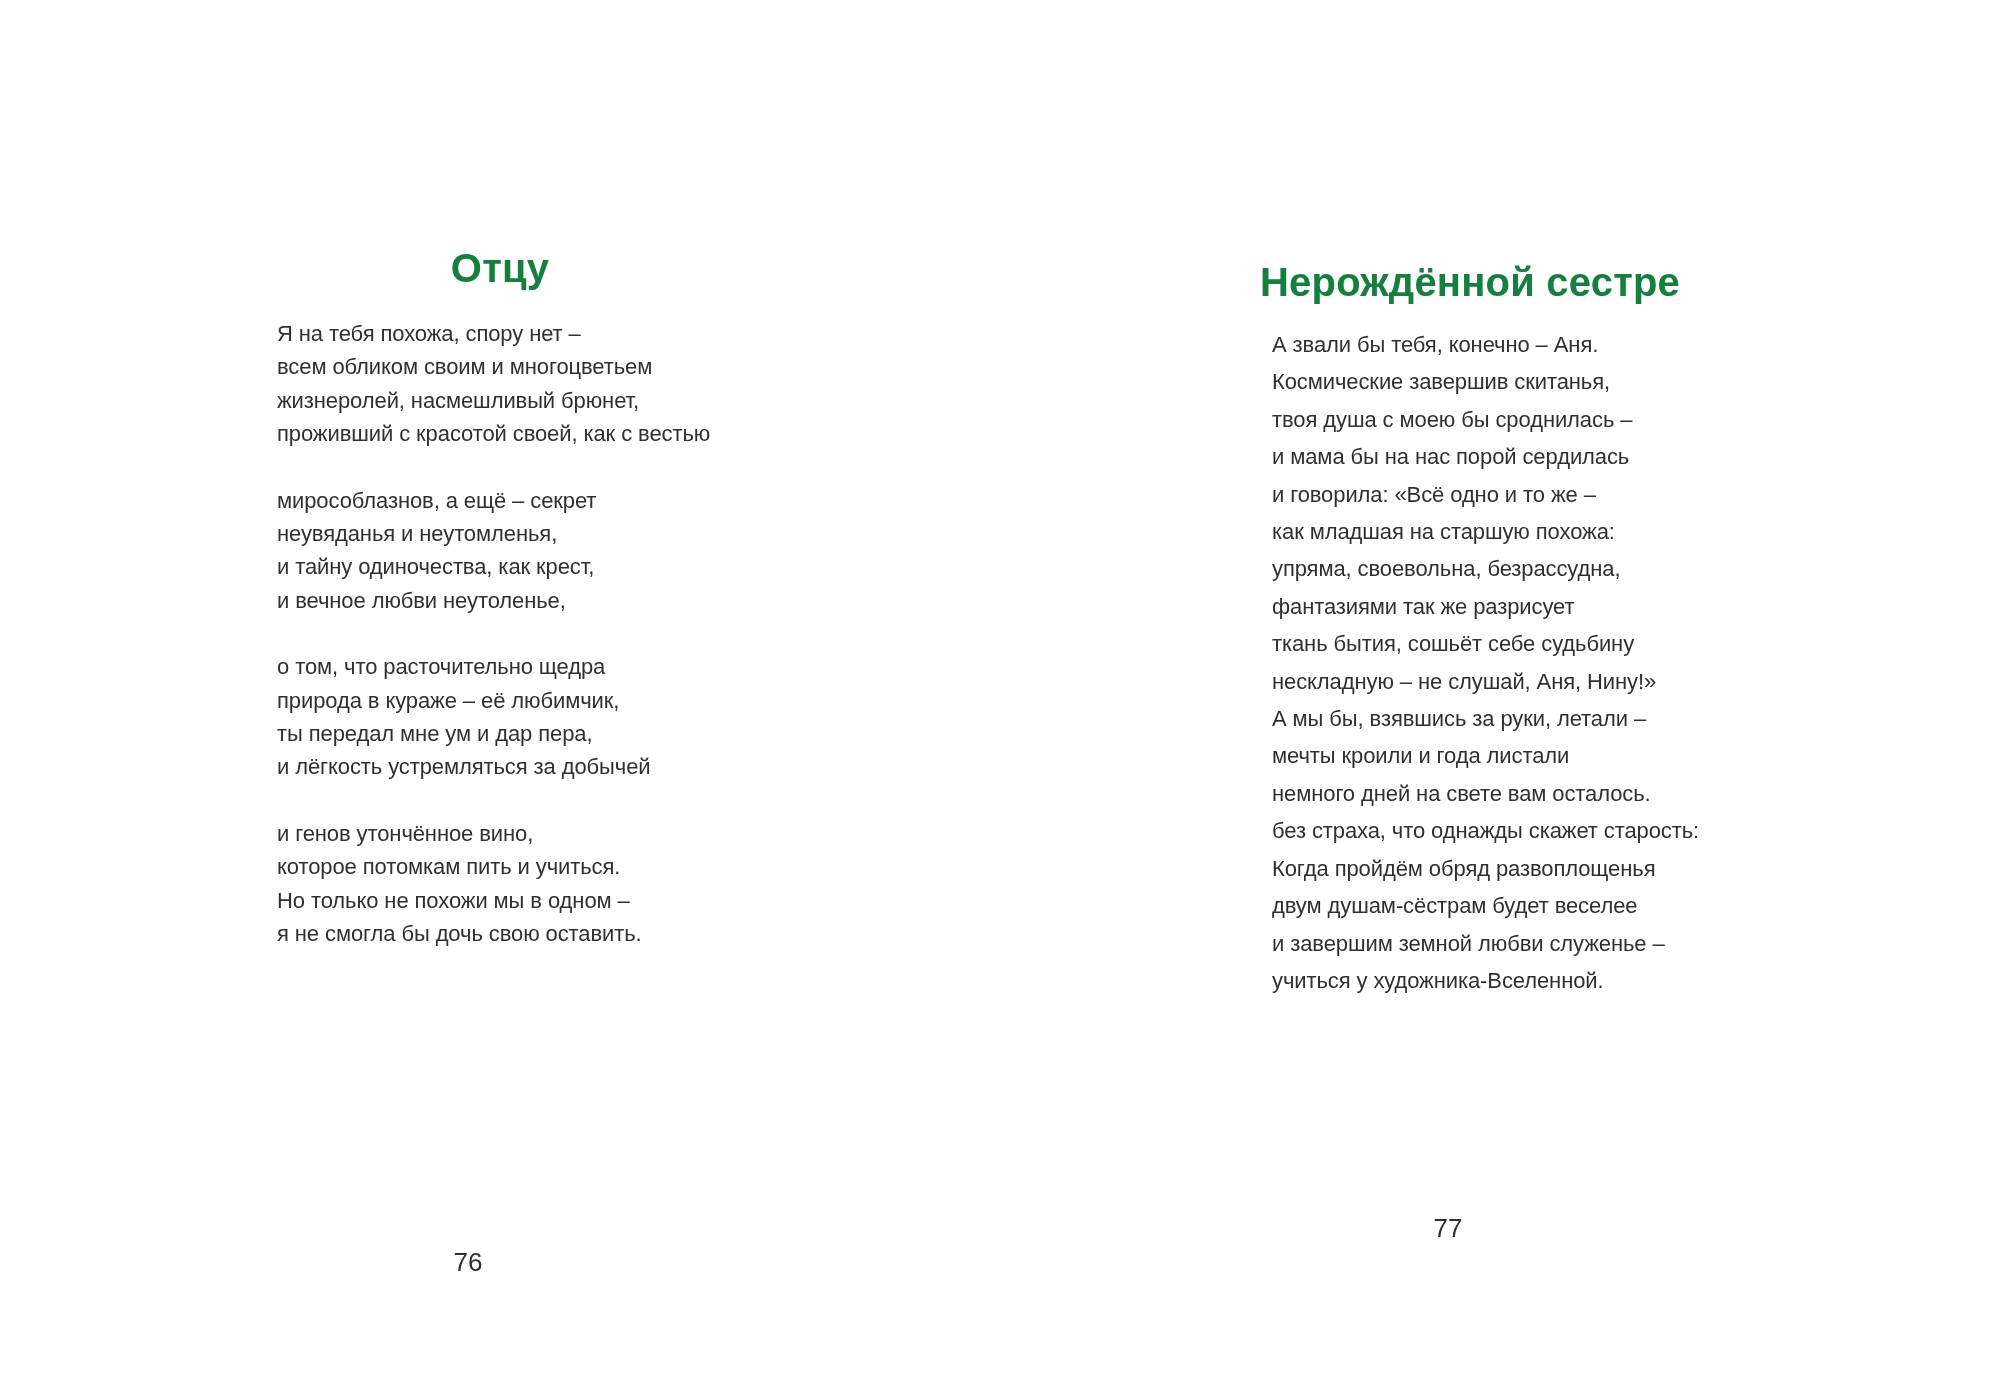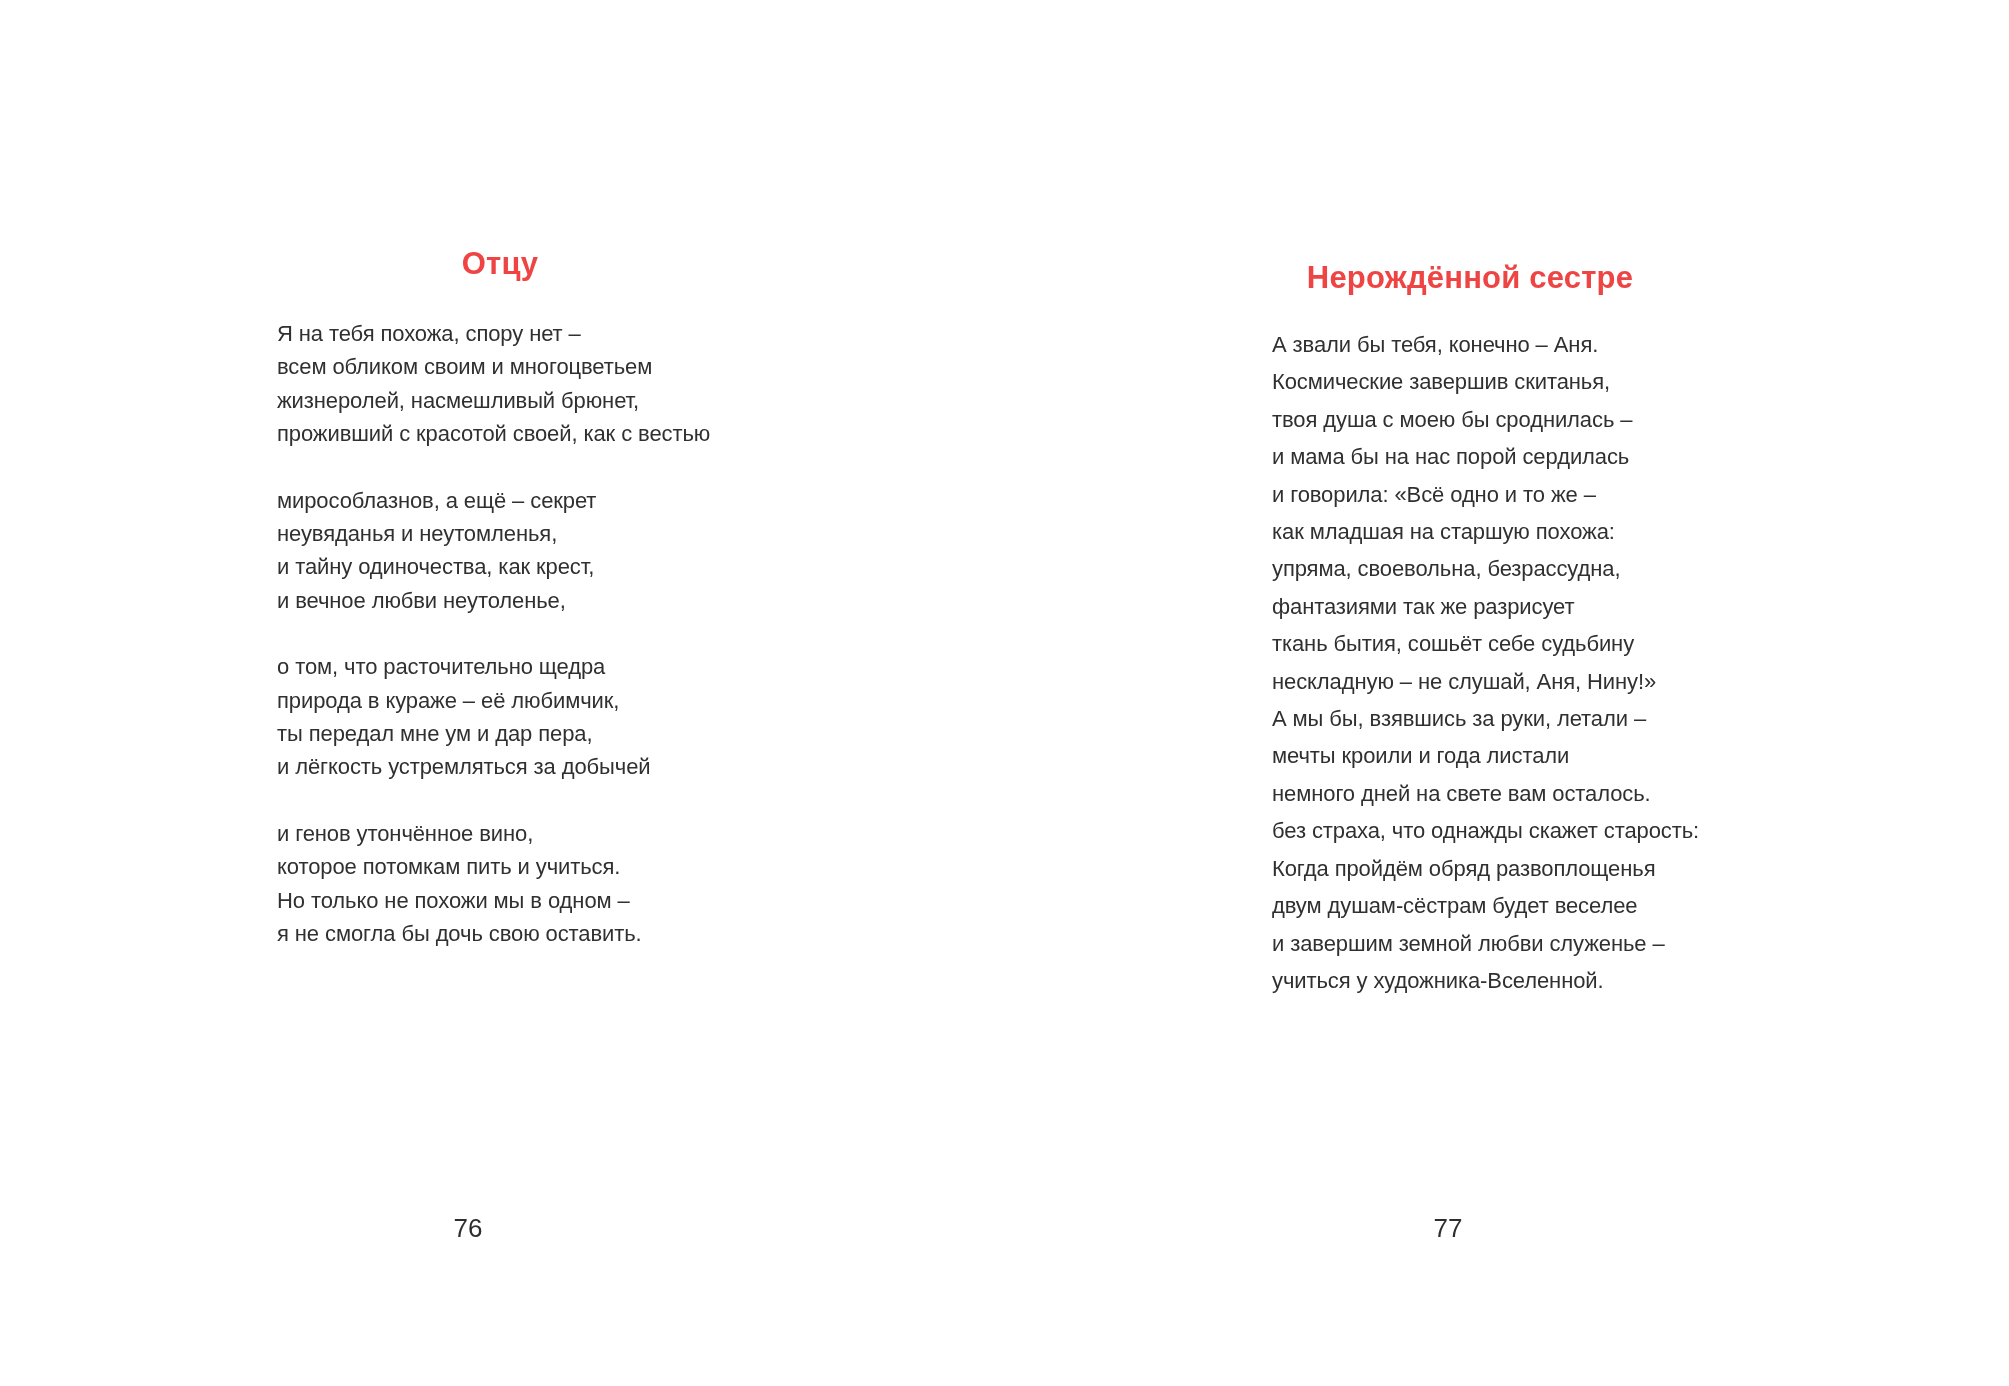--- a/index.html
+++ b/index.html
@@ -24,24 +24,24 @@
     top: 0;
     height: 100%;
   }
   .page.left  { left: 0;      width: 1004px; }
   .page.right { left: 1004px; width: 1005px; }
 
   .poem-title {
     position: absolute;
     transform: translateX(-50%);
     margin: 0;
-    font-size: 31px;
+    font-size: 40px;
     font-weight: 700;
     letter-spacing: 0.2px;
-    color: #ef4444;
+    color: #15803d;
     white-space: nowrap;
   }
   .poem {
     position: absolute;
     font-size: 22px;
     letter-spacing: -0.1px;
     color: #303030;
     white-space: nowrap;
   }
   .poem .stanza {
@@ -89,21 +89,21 @@
           <div class="line">ты передал мне ум и дар пера,</div>
           <div class="line">и лёгкость устремляться за добычей</div>
         </div>
         <div class="stanza">
           <div class="line">и генов утончённое вино,</div>
           <div class="line">которое потомкам пить и учиться.</div>
           <div class="line">Но только не похожи мы в одном –</div>
           <div class="line">я не смогла бы дочь свою оставить.</div>
         </div>
       </div>
-    <div class="page-number" style="left:468px; top:1213px;">76</div>
+    <div class="page-number" style="left:468px; top:1247px;">76</div>
   </section>
 
   <section class="page right">
     <h2 class="poem-title" style="left:456px; top:260px;margin-left:10px;">Нерождённой сестре</h2>
     <div class="poem leading-right" style="left:268px; top:326px;">
         <div class="stanza">
           <div class="line">А звали бы тебя, конечно – Аня.</div>
           <div class="line">Космические завершив скитанья,</div>
           <div class="line">твоя душа с моею бы сроднилась –</div>
           <div class="line">и мама бы на нас порой сердилась</div>

